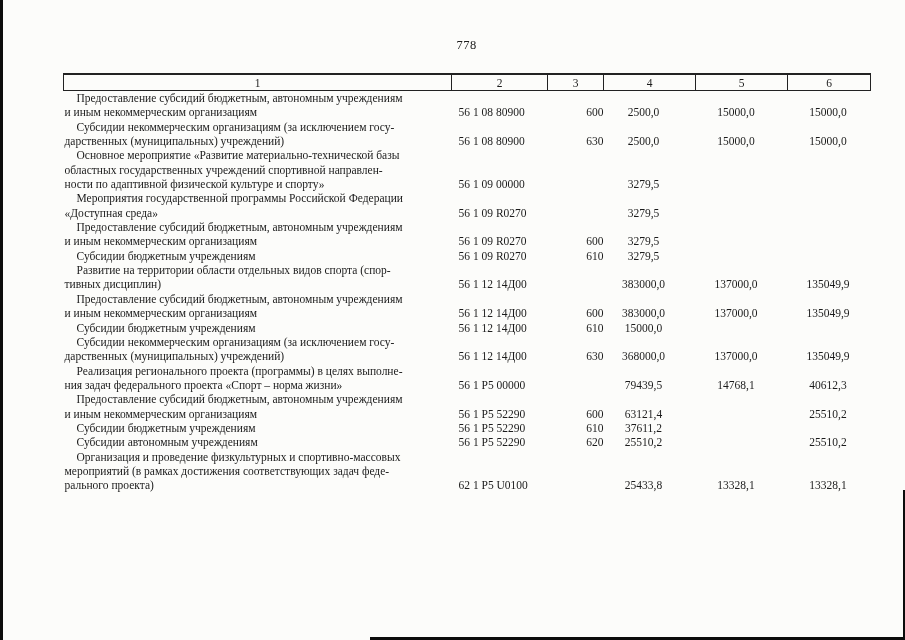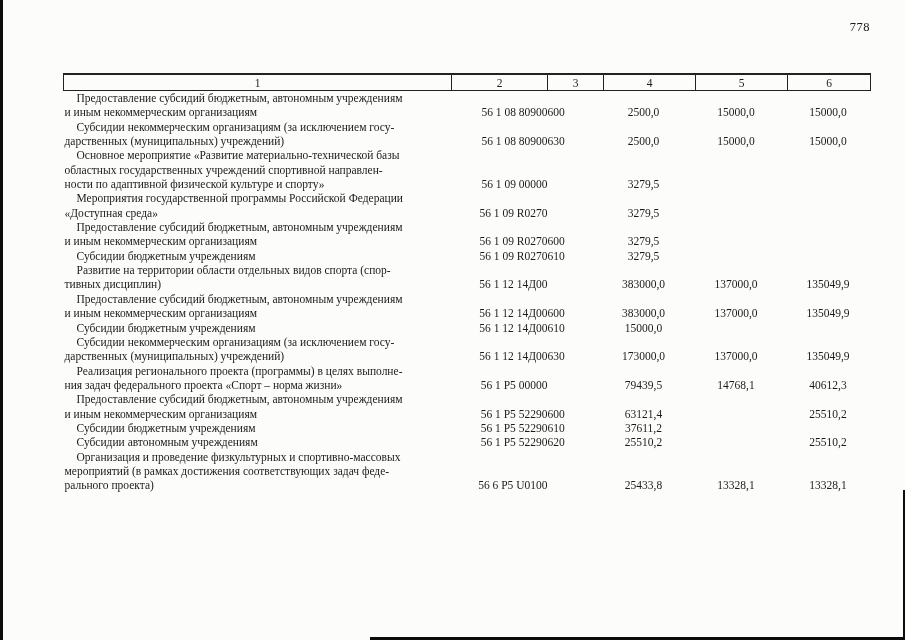--- a/index.html
+++ b/index.html
@@ -18,22 +18,22 @@
   }
   .scan-edge-bottom {
     position: absolute; left: 370px; right: 0; bottom: 0;
     height: 3px; background: #0c0c0c;
   }
   .scan-edge-right {
     position: absolute; right: 0; bottom: 0;
     width: 2px; height: 150px; background: #0c0c0c;
   }
   .page-number {
-    position: absolute; top: 20px; left: 63px; width: 807px;
-    text-align: right; font-size: 12.5px; letter-spacing: 0.5px;
+    position: absolute; top: 38px; left: 63px; width: 807px;
+    text-align: center; font-size: 12.5px; letter-spacing: 0.5px;
   }
   table.doc-table {
     position: absolute; left: 63px; top: 73px;
     width: 807px;
     border-collapse: collapse;
     table-layout: fixed;
     font-size: 11.5px;
     line-height: 14.35px;
   }
   .doc-table thead td {
@@ -50,26 +50,26 @@
     vertical-align: bottom;
     padding: 0;
   }
   .doc-table td.c-desc {
     padding-right: 4px;
     padding-left: 1px;
     text-indent: 12px;
   }
   .doc-table td.c-code {
     padding-left: 7px;
-    text-align: right;
+    text-align: left;
     white-space: nowrap;
     margin-top: 44px;
   }
   .doc-table td.c-type {
-    text-align: left;
+    text-align: right;
   }
   .doc-table td.c-amt {
     text-align: center;
     white-space: nowrap;
   }
   .doc-table td.c-a4 { padding-right: 12px; }
   .doc-table td.c-a5 { padding-right: 11px; }
   .doc-table td.c-a6 { padding-right: 2px; }
 </style>
 </head>
@@ -170,21 +170,21 @@
         <td class="c-code">56 1 12 14Д00</td>
         <td class="c-type">610</td>
         <td class="c-amt c-a4">15000,0</td>
         <td class="c-amt c-a5"></td>
         <td class="c-amt c-a6"></td>
       </tr>
       <tr>
         <td class="c-desc">Субсидии некоммерческим организациям (за исключением госу-<br>дарственных (муниципальных) учреждений)</td>
         <td class="c-code">56 1 12 14Д00</td>
         <td class="c-type">630</td>
-        <td class="c-amt c-a4">173000,0</td>
+        <td class="c-amt c-a4">368000,0</td>
         <td class="c-amt c-a5">137000,0</td>
         <td class="c-amt c-a6">135049,9</td>
       </tr>
       <tr>
         <td class="c-desc">Реализация регионального проекта (программы) в целях выполне-<br>ния задач федерального проекта «Спорт – норма жизни»</td>
         <td class="c-code">56 1 P5 00000</td>
         <td class="c-type"></td>
         <td class="c-amt c-a4">79439,5</td>
         <td class="c-amt c-a5">14768,1</td>
         <td class="c-amt c-a6">40612,3</td>
@@ -208,20 +208,20 @@
       <tr>
         <td class="c-desc">Субсидии автономным учреждениям</td>
         <td class="c-code">56 1 P5 52290</td>
         <td class="c-type">620</td>
         <td class="c-amt c-a4">25510,2</td>
         <td class="c-amt c-a5"></td>
         <td class="c-amt c-a6">25510,2</td>
       </tr>
       <tr>
         <td class="c-desc">Организация и проведение физкультурных и спортивно-массовых<br>мероприятий (в рамках достижения соответствующих задач феде-<br>рального проекта)</td>
-        <td class="c-code">56 6 P5 U0100</td>
+        <td class="c-code">62 1 P5 U0100</td>
         <td class="c-type"></td>
         <td class="c-amt c-a4">25433,8</td>
         <td class="c-amt c-a5">13328,1</td>
         <td class="c-amt c-a6">13328,1</td>
       </tr>
     </tbody>
 </table>
 
 </body></html>

